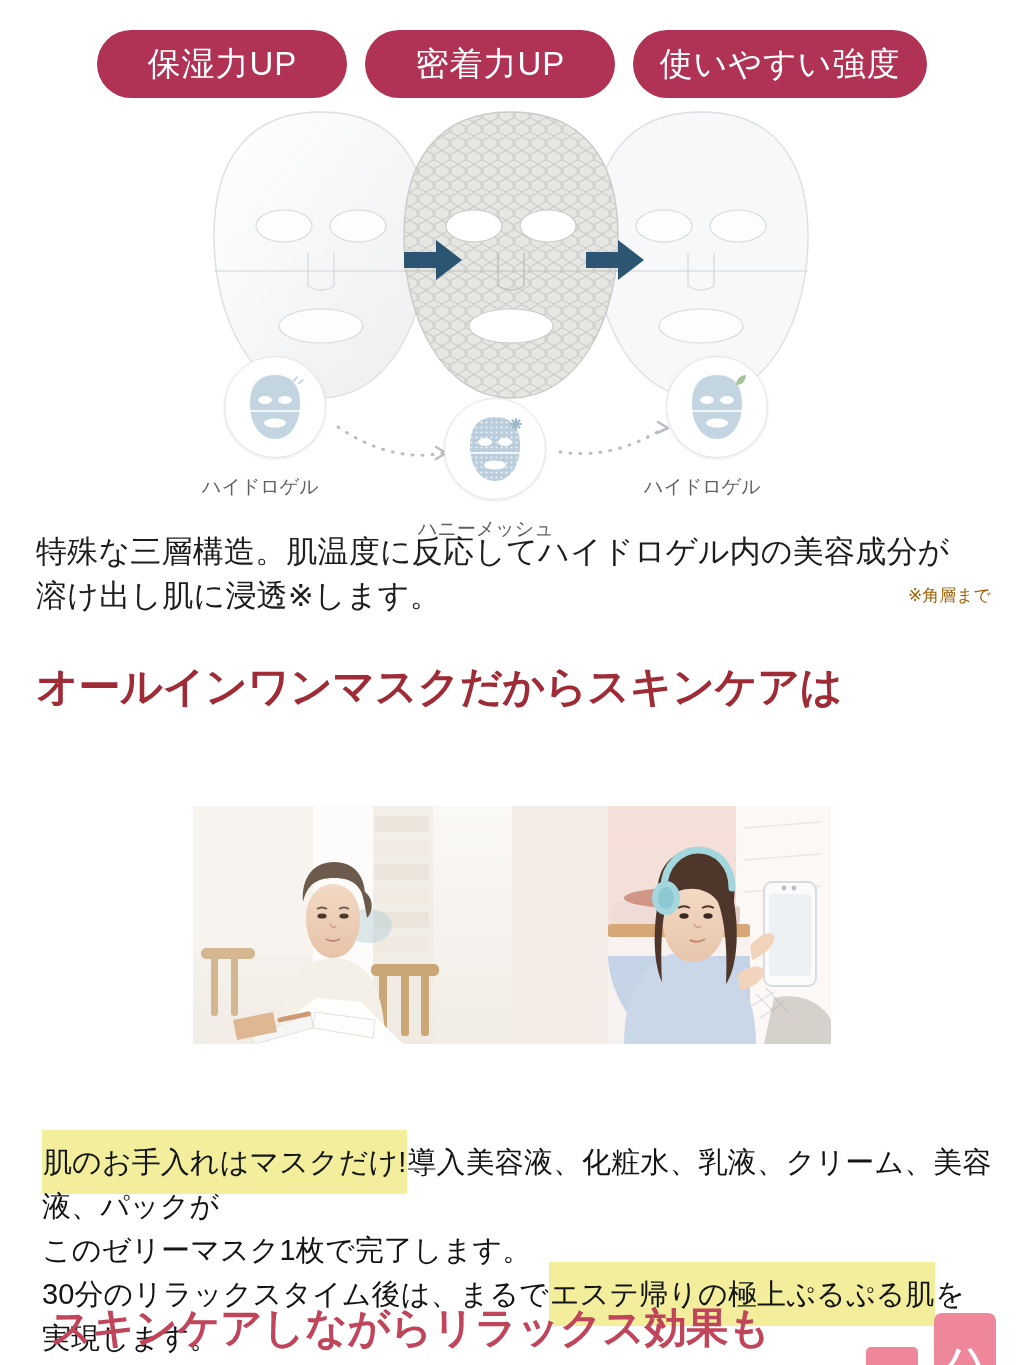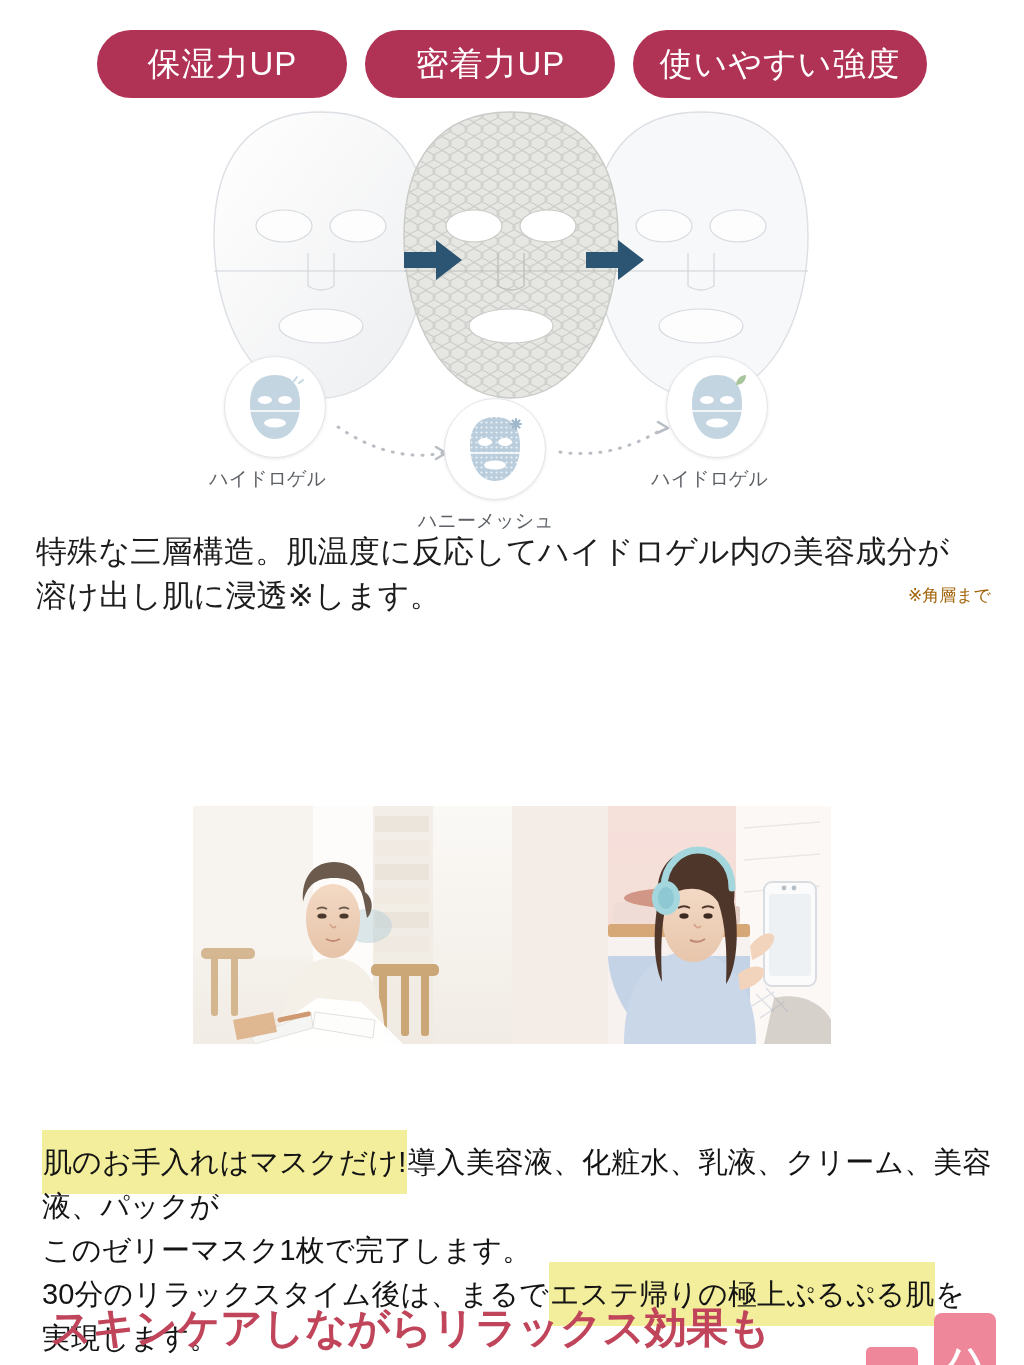--- a/index.html
+++ b/index.html
@@ -48,21 +48,21 @@
     position:absolute;z-index:7;
   }
   .callout .circ{
     width:100px;height:100px;border-radius:50%;
     background:#ffffff;border:1px solid #e3e6ea;
     box-shadow:0 1px 3px rgba(120,130,140,.18);
     display:flex;align-items:center;justify-content:center;
     position:relative;
   }
   .callout .lbl{
-    margin-top:8px;text-align:right;
+    margin-top:16px;text-align:left;
     font-size:19px;color:#5d6166;white-space:nowrap;
     font-family:"Liberation Sans","DejaVu Sans",sans-serif;
   }
   .callout.c1{left:48px;top:248px;}
   .callout.c2{left:268px;top:290px;}
   .callout.c3{left:490px;top:248px;}
   .callout.c1 .lbl,.callout.c3 .lbl{margin-left:-22px;}
   .callout.c2 .lbl{margin-left:-26px;}
 
   .dots{position:absolute;z-index:6;}
@@ -268,20 +268,21 @@
     </div>
   </div>
 
   <div class="lead">
     <div>特殊な三層構造。肌温度に反応してハイドロゲル内の美容成分が</div>
     <div>溶け出し肌に浸透※します。</div>
     <span class="note">※角層まで</span>
   </div>
 
   <div class="headline">
+    <div>オールインワンマスクだからスキンケアは</div>
   </div>
 
   <div class="photos">
     <div class="photo">
       <svg width="100%" height="100%" viewBox="0 0 319 238" preserveAspectRatio="xMidYMid slice" xmlns="http://www.w3.org/2000/svg">
         <defs>
           <linearGradient id="bgA" x1="0" y1="0" x2="0" y2="1">
             <stop offset="0" stop-color="#fbf9f6"></stop>
               <stop offset="1" stop-color="#f1ece5"></stop>
           </linearGradient>

